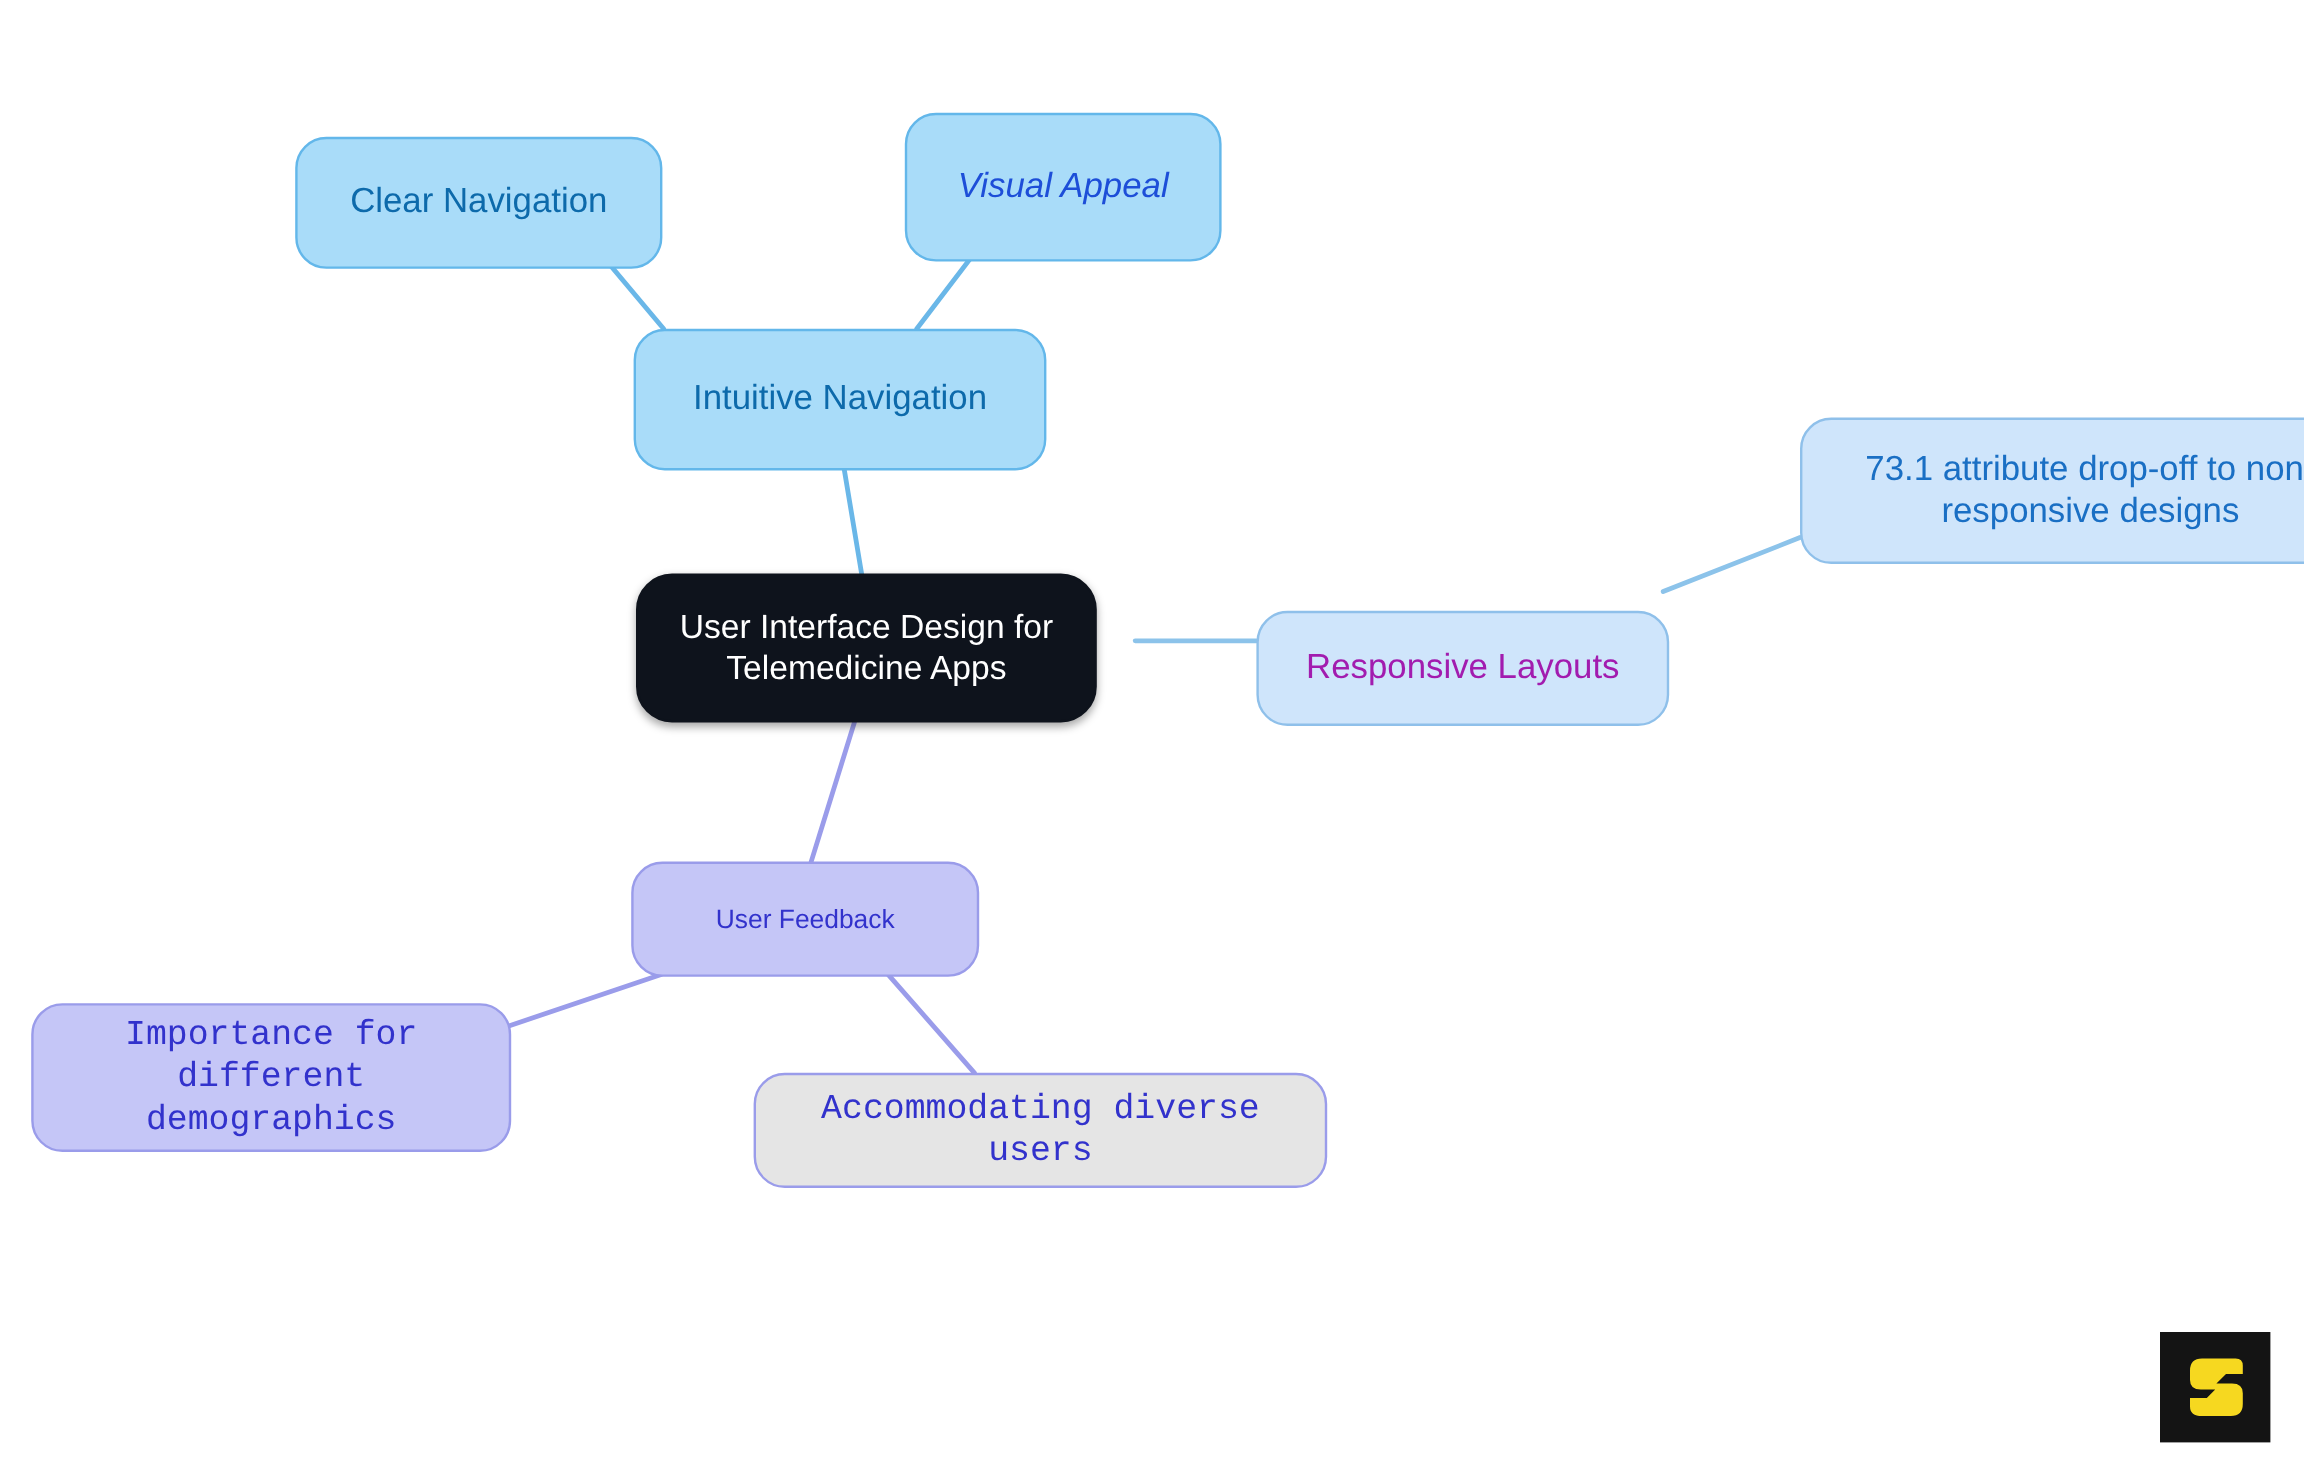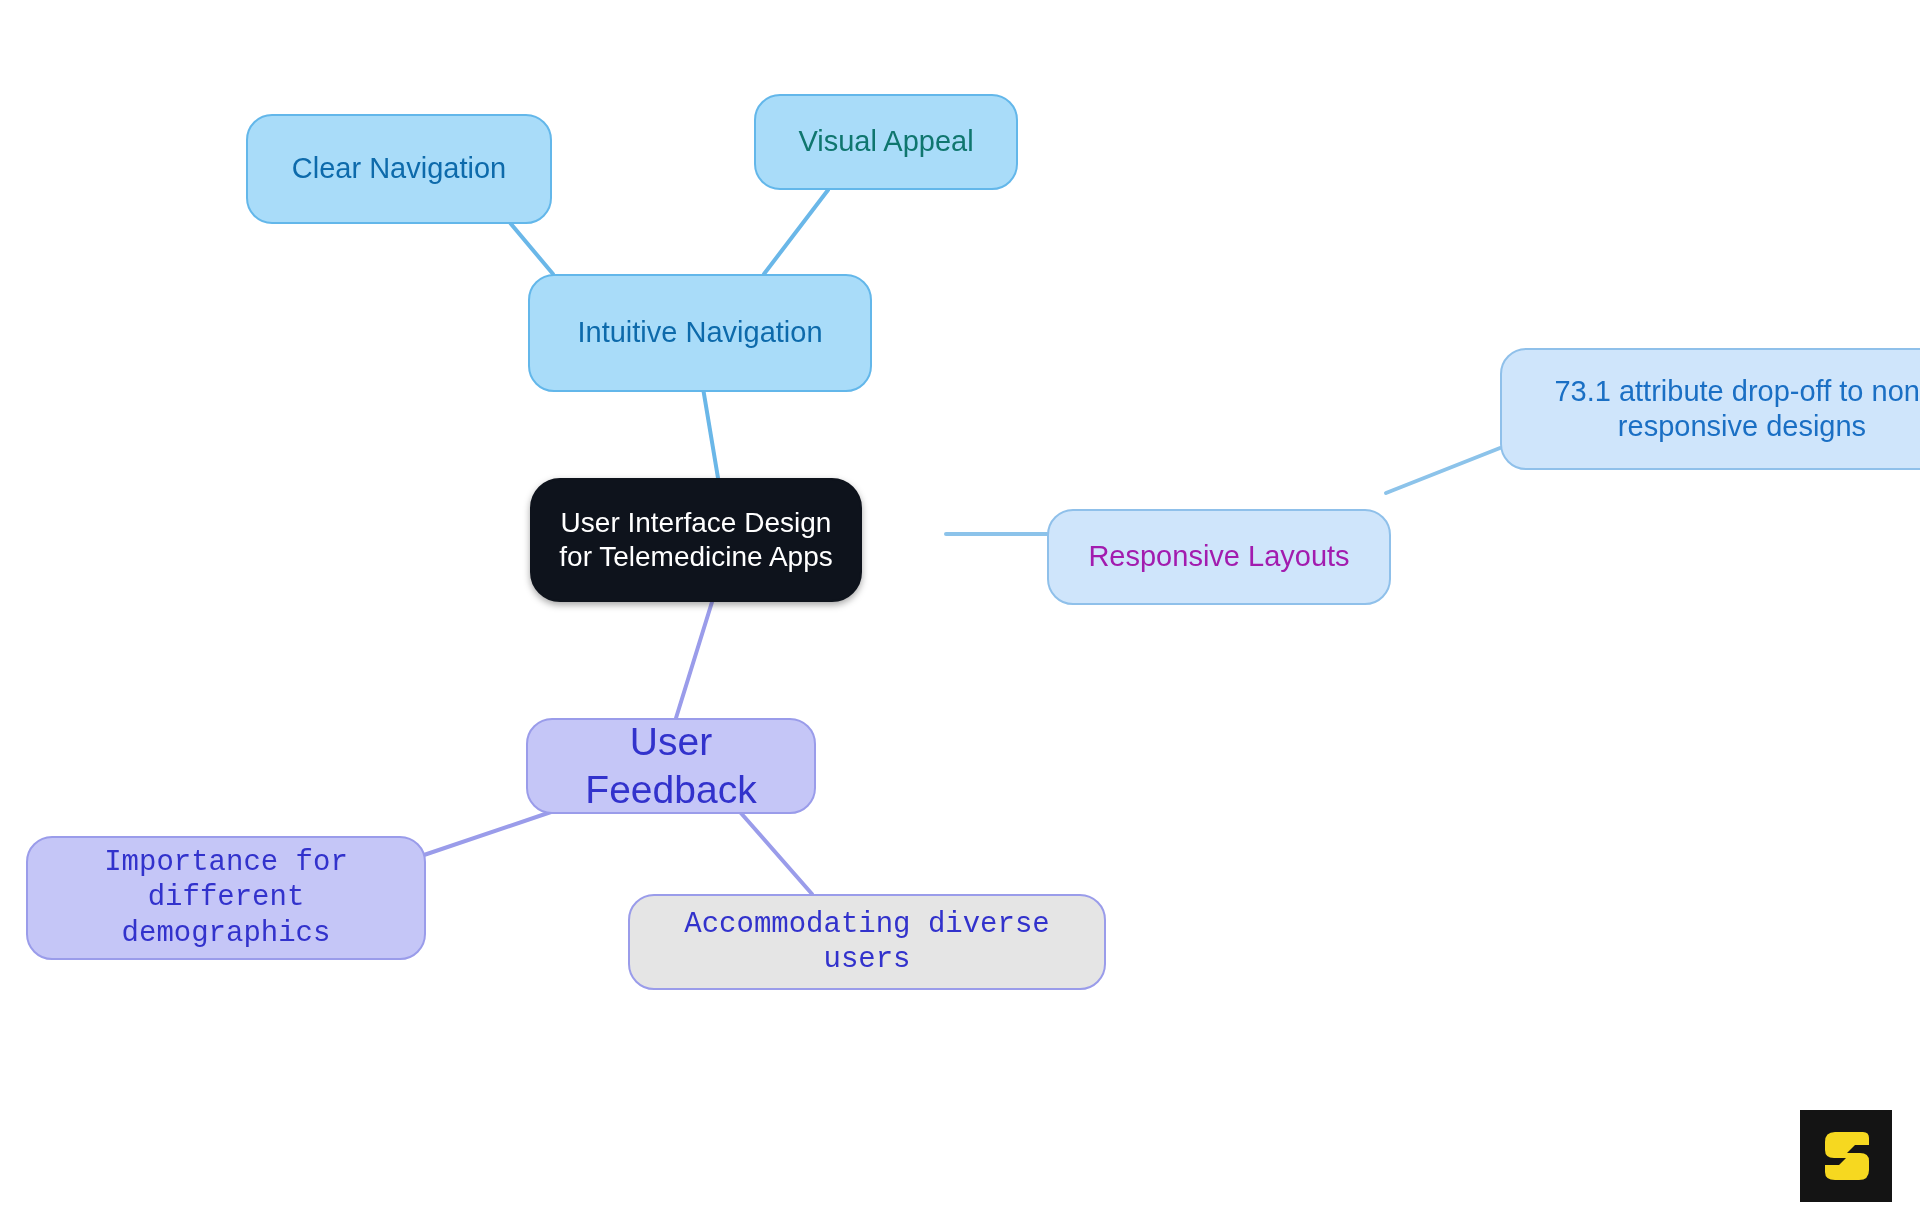--- a/index.html
+++ b/index.html
@@ -64,21 +64,21 @@
   .node.blue-pale {
     background: #cfe5fb;
     border-color: #8fc0ea;
     color: #1a6fc4;
     font-size: 29px;
   }
   .node.purple-mid {
     background: #c5c6f7;
     border-color: #9a9cea;
     color: #3232cc;
-    font-size: 39px;
+    font-size: 22px;
   }
   .node.purple-leaf {
     background: #c5c6f7;
     border-color: #9a9cea;
     color: #3232cc;
     font-size: 29px;
     font-family: Liberation Mono, monospace;
   }
   #brand-logo {
     position: absolute;
@@ -99,24 +99,24 @@
       <line x1="946" y1="534" x2="1047" y2="534" stroke="#8cc3ea" stroke-width="4" stroke-linecap="round"></line>
       <line x1="712" y1="602" x2="676" y2="718" stroke="#9a9cea" stroke-width="4" stroke-linecap="round"></line>
       <line x1="553" y1="274" x2="501" y2="212" stroke="#6ab7e8" stroke-width="4" stroke-linecap="round"></line>
       <line x1="764" y1="274" x2="828" y2="190" stroke="#6ab7e8" stroke-width="4" stroke-linecap="round"></line>
       <line x1="1386" y1="493" x2="1500" y2="448" stroke="#8cc3ea" stroke-width="4" stroke-linecap="round"></line>
       <line x1="551" y1="812" x2="421" y2="856" stroke="#9a9cea" stroke-width="4" stroke-linecap="round"></line>
       <line x1="740" y1="812" x2="812" y2="894" stroke="#9a9cea" stroke-width="4" stroke-linecap="round"></line>
     </svg>
 
   <div id="nodes">
-      <div class="node root" style="left: 530px; top: 478px; width: 332px; height: 124px; background: rgb(14, 19, 28); color: rgb(255, 255, 255);"><span>User Interface Design for Telemedicine Apps</span></div>
+      <div class="node root" style="left: 530px; top: 478px; width: 384px; height: 124px; background: rgb(14, 19, 28); color: rgb(255, 255, 255);"><span>User Interface Design for Telemedicine Apps</span></div>
       <div class="node blue-mid" style="left: 528px; top: 274px; width: 344px; height: 118px; background: rgb(169, 220, 249); border-color: rgb(99, 183, 234); color: rgb(13, 106, 171);"><span>Intuitive Navigation</span></div>
       <div class="node blue-leaf" style="left: 246px; top: 114px; width: 306px; height: 110px; background: rgb(169, 220, 249); border-color: rgb(99, 183, 234); color: rgb(13, 106, 171);"><span>Clear Navigation</span></div>
-      <div class="node blue-leaf" style="left: 754px; top: 94px; width: 264px; height: 96px; background: rgb(169, 220, 249); border-color: rgb(99, 183, 234); color: #0f766e;"><span>Visual Appeal</span></div>
+      <div class="node blue-leaf" style="left: 754px; top: 94px; width: 264px; height: 124px; background: rgb(169, 220, 249); border-color: rgb(99, 183, 234); color: #1d4ed8; font-style: italic;"><span>Visual Appeal</span></div>
       <div class="node blue-pale" style="left: 1047px; top: 509px; width: 344px; height: 96px; background: rgb(207, 229, 251); border-color: rgb(143, 192, 234); color: #a21caf;"><span>Responsive Layouts</span></div>
       <div class="node blue-pale" style="left: 1500px; top: 348px; width: 484px; height: 122px; background: rgb(207, 229, 251); border-color: rgb(143, 192, 234); color: rgb(26, 111, 196);"><span>73.1 attribute drop-off to non-responsive designs</span></div>
       <div class="node purple-mid" style="left: 526px; top: 718px; width: 290px; height: 96px; background: rgb(197, 198, 247); border-color: rgb(154, 156, 234); color: rgb(50, 50, 204);"><span>User Feedback</span></div>
       <div class="node purple-leaf" style="left: 26px; top: 836px; width: 400px; height: 124px; background: rgb(197, 198, 247); border-color: rgb(154, 156, 234); color: rgb(50, 50, 204);"><span>Importance for different demographics</span></div>
       <div class="node purple-leaf" style="left: 628px; top: 894px; width: 478px; height: 96px; background: #e5e5e5; border-color: rgb(154, 156, 234); color: rgb(50, 50, 204);"><span>Accommodating diverse users</span></div>
     </div>
 
   <div id="brand-logo" style="left: 1800px; top: 1110px; width: 92px; height: 92px; background: rgb(20, 20, 20);">
     <svg width="54" height="56" viewBox="0 0 54 56">
       <path d="M44 4 H16 Q6 4 6 14 V22 Q6 30 15 30 H27 L20 37 H6 L6 44 Q6 52 16 52 H40 Q50 52 50 42 V33 Q50 25 41 25 H28 L36 17 H50 L50 10 Q50 4 44 4 Z" fill="#f6d820"></path>

